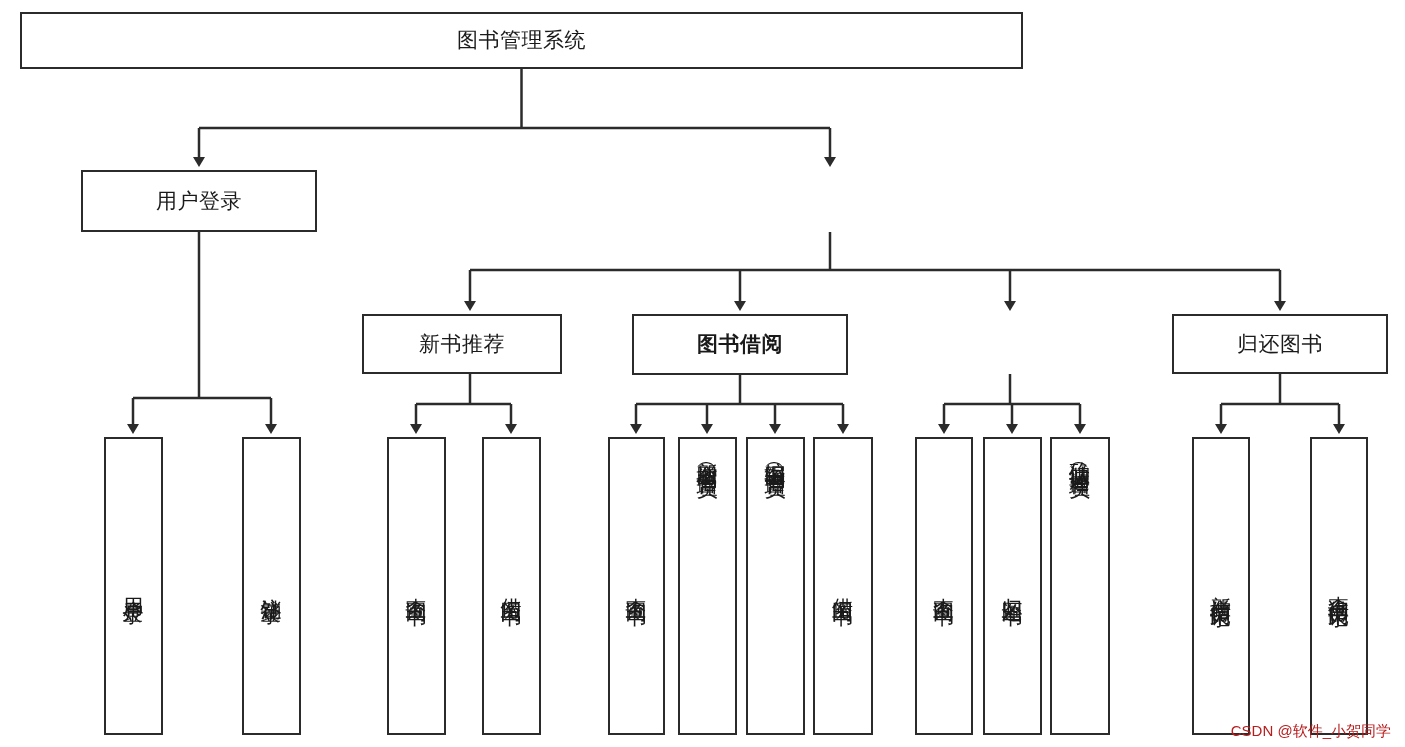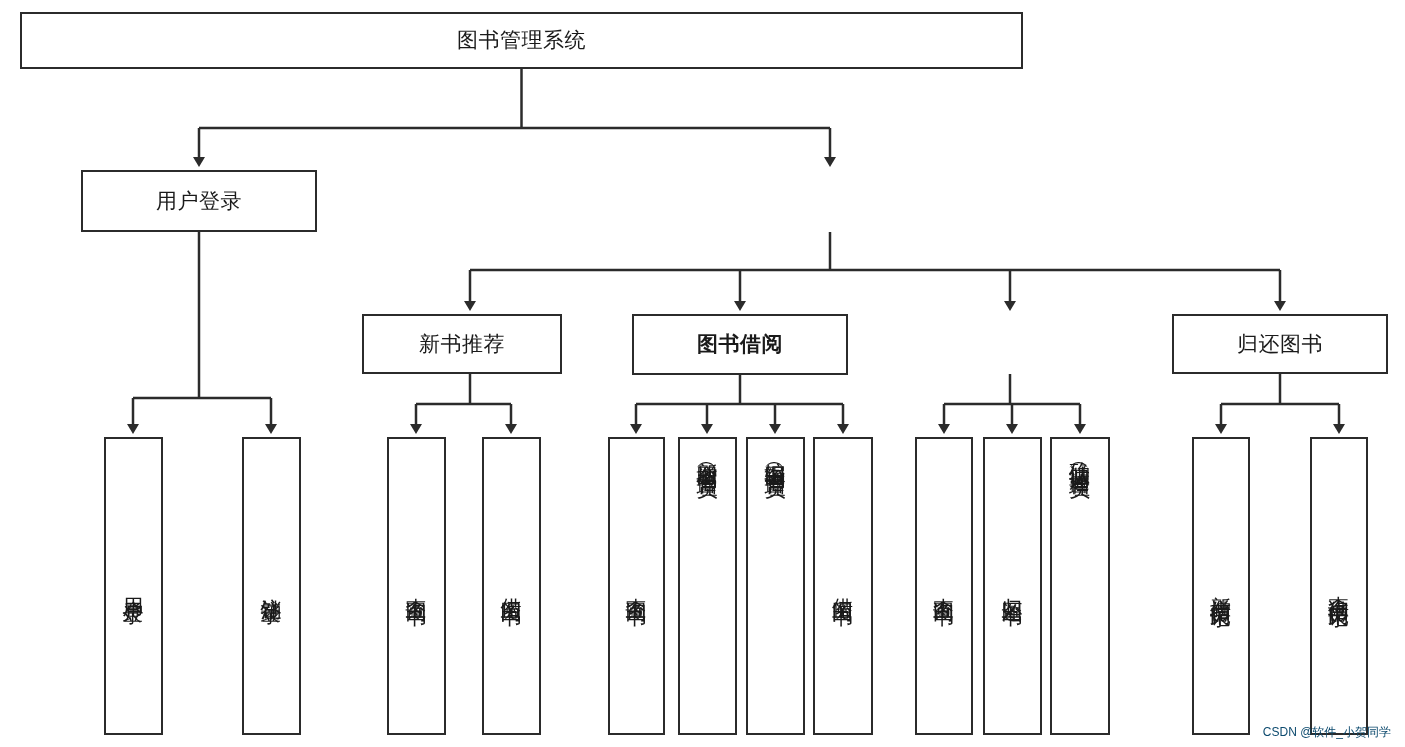--- a/index.html
+++ b/index.html
@@ -57,22 +57,22 @@
     line-height: 1;
   }
   .node.vert.centered {
     align-items: center;
     padding-top: 0;
   }
   .watermark {
     position: absolute;
     right: 14px;
     bottom: 6px;
-    font-size: 12px;
-    color: #0c4a6e;
+    font-size: 15px;
+    color: #b91c1c;
     z-index: 5;
     white-space: nowrap;
     text-align: right;
   }
 </style>
 </head>
 <body>
 
 <div id="canvas">
 

